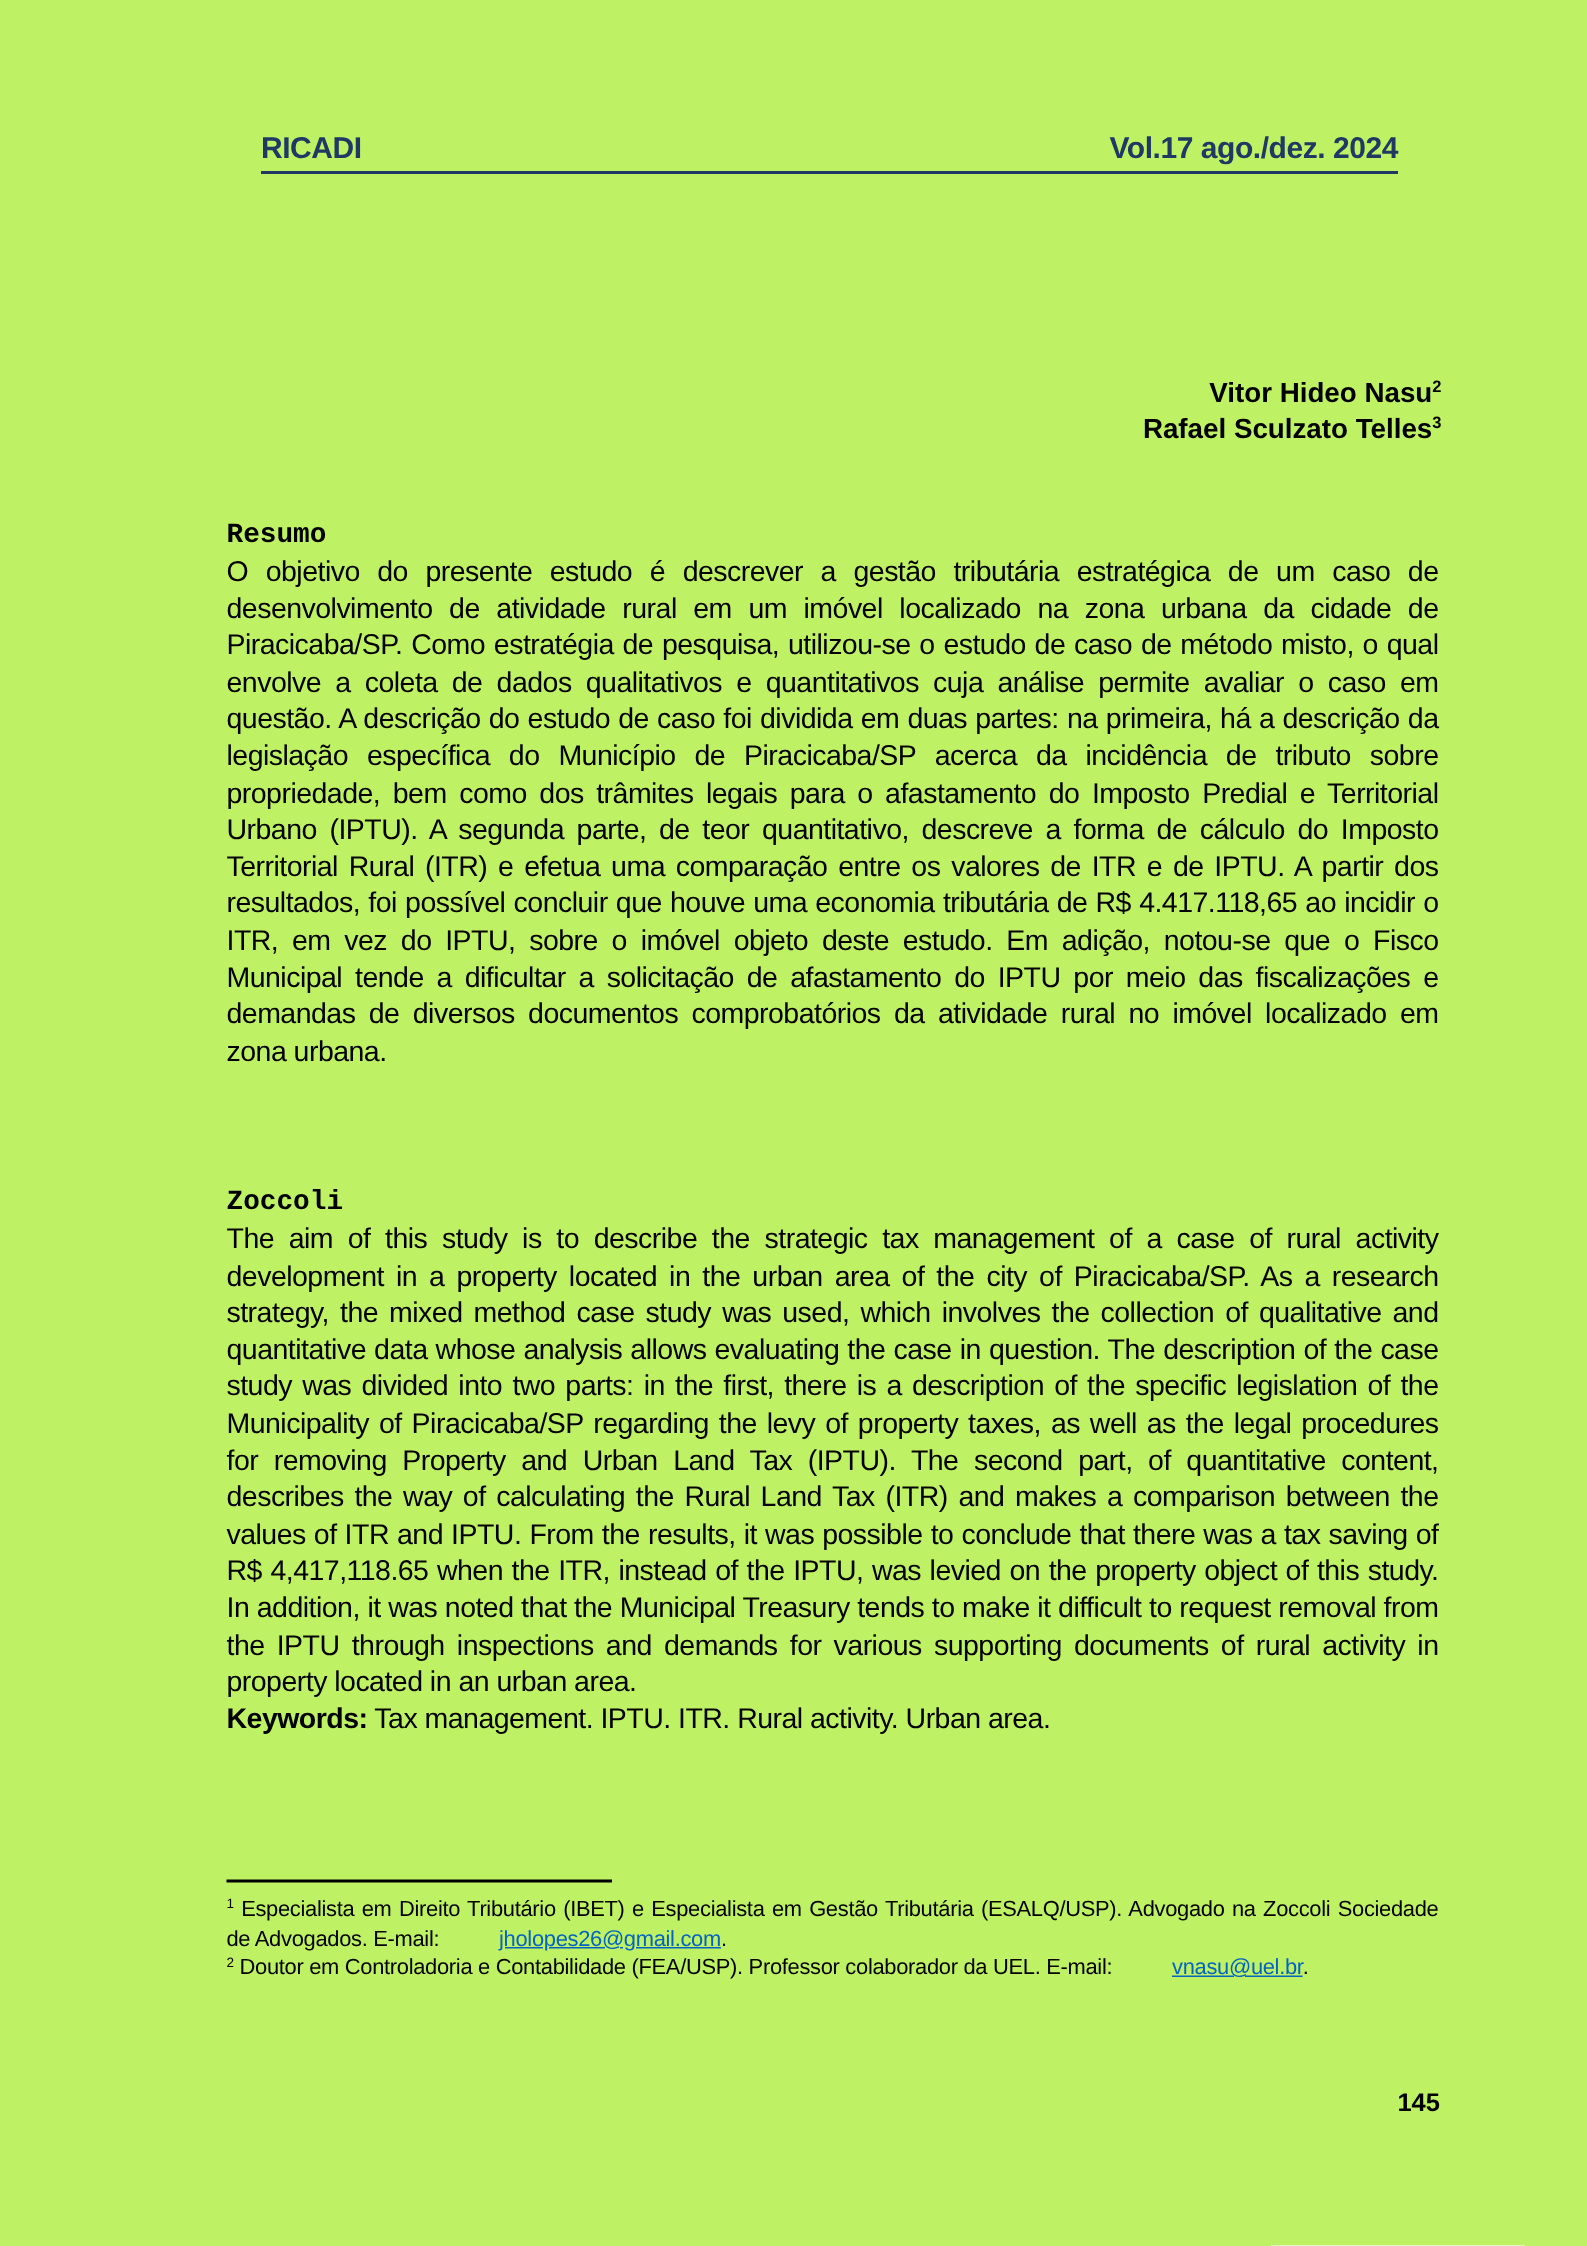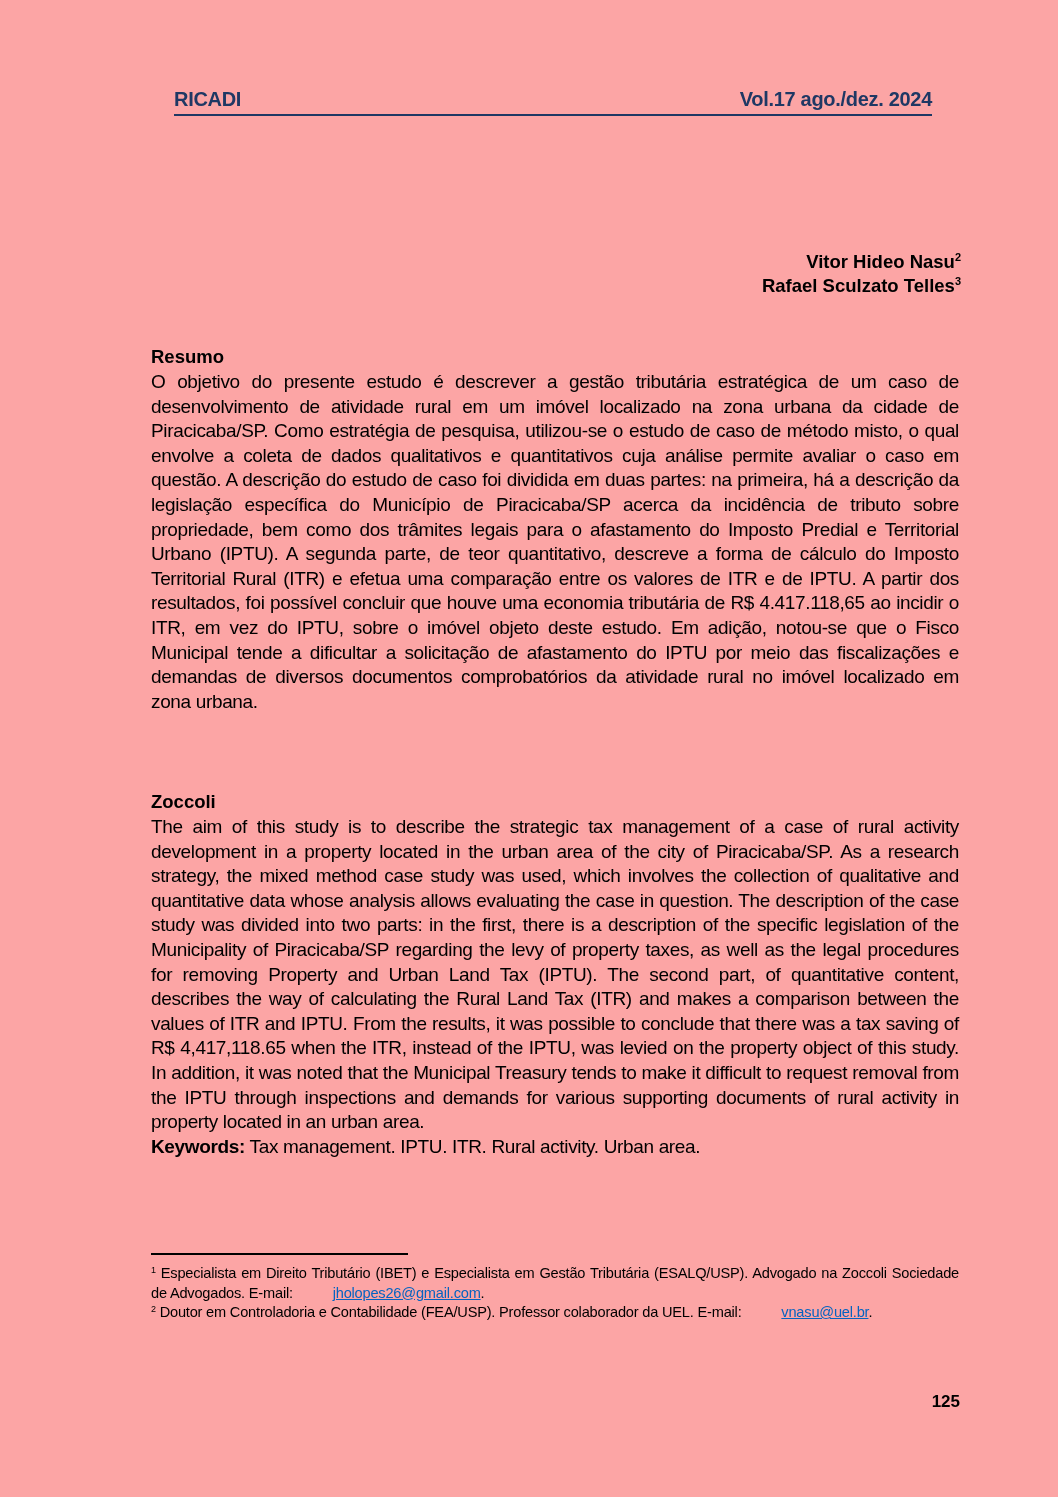--- a/index.html
+++ b/index.html
@@ -1,25 +1,25 @@
 <!DOCTYPE html>
 <html><head>
 <meta charset="utf-8">
 <style>
   html, body { margin: 0; padding: 0; background: #ffffff; }
   body { width: 1058px; height: 1497px; position: relative; font-family: "Liberation Sans", sans-serif; color: #000; }
-  .page { position: absolute; left: 0; top: 0; width: 1058px; height: 1497px; background: #fca5a5; }
+  .page { position: absolute; left: 0; top: 0; width: 1058px; height: 1497px; background: #bef264; }
   .header { position: absolute; left: 174px; top: 88px; width: 758px; height: 26px; border-bottom: 2px solid #1f3864; }
   .header span { position: absolute; top: 0; font-weight: bold; font-size: 20px; color: #1f3864; letter-spacing: -0.3px; }
   .header .left { left: 0; }
   .header .right { right: 0; }
   .title { position: absolute; left: 151px; top: 151px; width: 810px; font-weight: bold; font-size: 19.5px; line-height: 24px; color: #111; letter-spacing: -0.2px; }
   .authors { position: absolute; right: 97px; top: 250px; text-align: right; font-weight: bold; font-size: 18.5px; line-height: 24px; }
   .authors sup { font-size: 11px; vertical-align: 7px; line-height: 0; }
-  .section-h { position: absolute; left: 151px; font-weight: bold; font-size: 18.5px; }
+  .section-h { position: absolute; left: 151px; font-weight: bold; font-size: 18.5px; font-family: Liberation Mono, monospace; }
   .body-text { position: absolute; left: 151px; width: 808px; font-size: 19px; line-height: 24.6px; text-align: justify; letter-spacing: -0.35px; }
   .kw b { font-weight: bold; }
   .fn-rule { position: absolute; left: 151px; top: 1253px; width: 257px; height: 0; border-top: 2px solid #000; }
   .footnotes { position: absolute; left: 151px; top: 1264px; width: 808px; font-size: 14.6px; line-height: 19.6px; text-align: justify; letter-spacing: -0.2px; }
   .footnotes p { margin: 0; }
   .footnotes sup { font-size: 9px; vertical-align: 5px; line-height: 0; }
   .footnotes a { color: #0563c1; text-decoration: underline; margin-left: 36px; }
   .pagenum { position: absolute; right: 98px; top: 1392px; font-weight: bold; font-size: 17px; }
 </style>
 </head>
@@ -49,14 +49,14 @@
     <div class="kw"><b>Keywords:</b><span> Tax management. IPTU. ITR. Rural activity. Urban area.</span></div>
   </div>
 
   <div class="fn-rule"></div>
 
   <div class="footnotes">
     <p><sup>1</sup><span> Especialista em Direito Tributário (IBET) e Especialista em Gestão Tributária (ESALQ/USP). Advogado na Zoccoli Sociedade de Advogados. E-mail: </span><a>jholopes26@gmail.com</a><span>.</span></p>
     <p><sup>2</sup><span> Doutor em Controladoria e Contabilidade (FEA/USP). Professor colaborador da UEL. E-mail: </span><a>vnasu@uel.br</a><span>.</span></p>
   </div>
 
-  <div class="pagenum">125</div>
+  <div class="pagenum">145</div>
 </div>
 
 </body></html>

